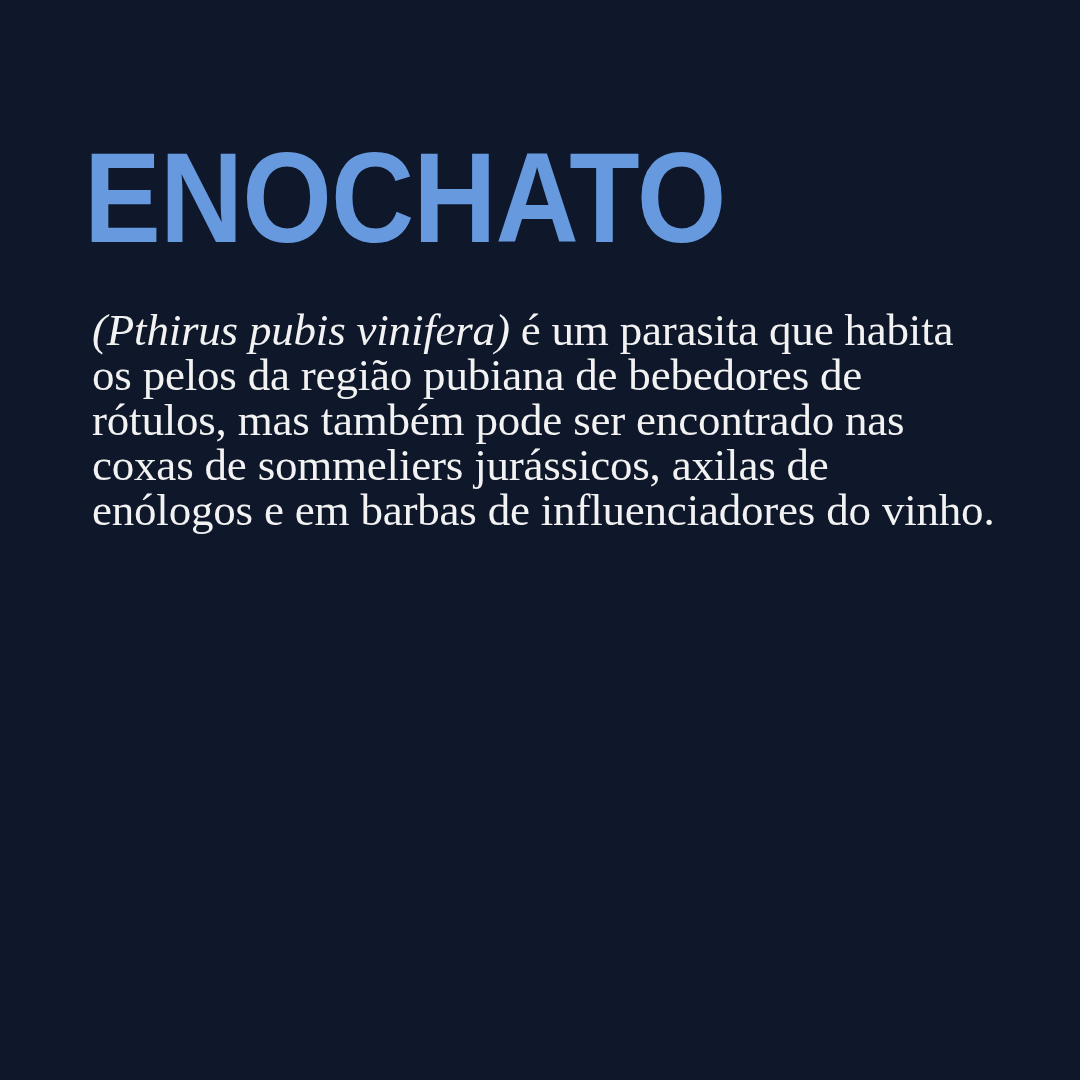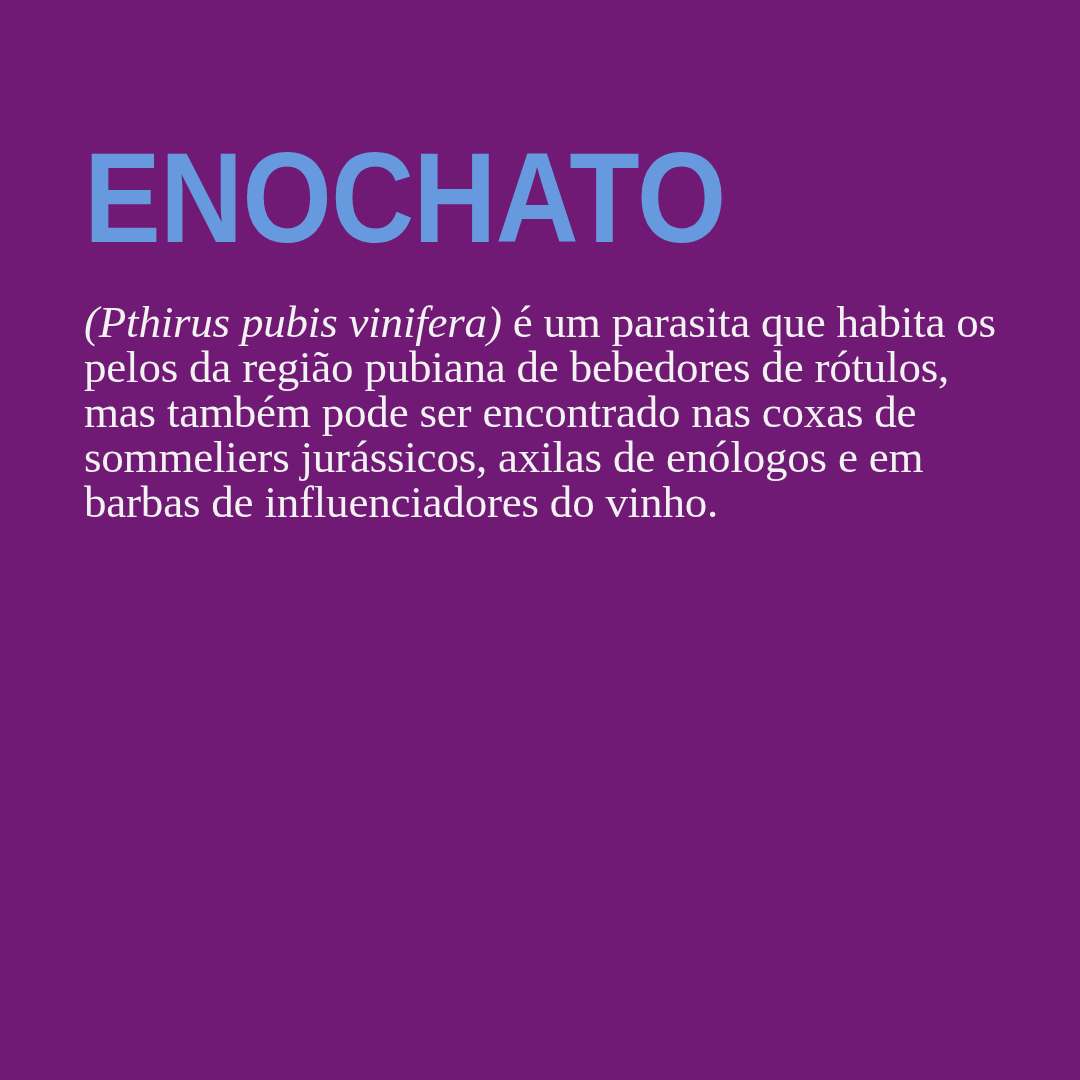--- a/index.html
+++ b/index.html
@@ -10,21 +10,21 @@
     width: 1080px;
     height: 1080px;
     background: #000000;
     font-family: "Liberation Serif", serif;
     overflow: hidden;
   }
   .card {
     position: relative;
     width: 1080px;
     height: 1080px;
-    background: #701a75;
+    background: #0f172a;
     box-sizing: border-box;
     padding: 0 84px;
   }
   .title {
     position: absolute;
     left: 84px;
     top: 134px;
     margin: 0;
     font-family: "Liberation Sans", sans-serif;
     font-weight: 700;
@@ -36,21 +36,21 @@
     transform-origin: left top;
     white-space: nowrap;
   }
   .body-block {
     position: absolute;
     left: 84px;
     top: 300px;
     width: 920px;
   }
   .para {
-    margin: 0;
+    margin: 8px;
     color: #f2f2f2;
     font-family: "Liberation Serif", serif;
     font-size: 45px;
     line-height: 1.00;
     letter-spacing: -0.2px;
     text-align: left;
   }
   .para + .para {
     margin-top: 48px;
   }

